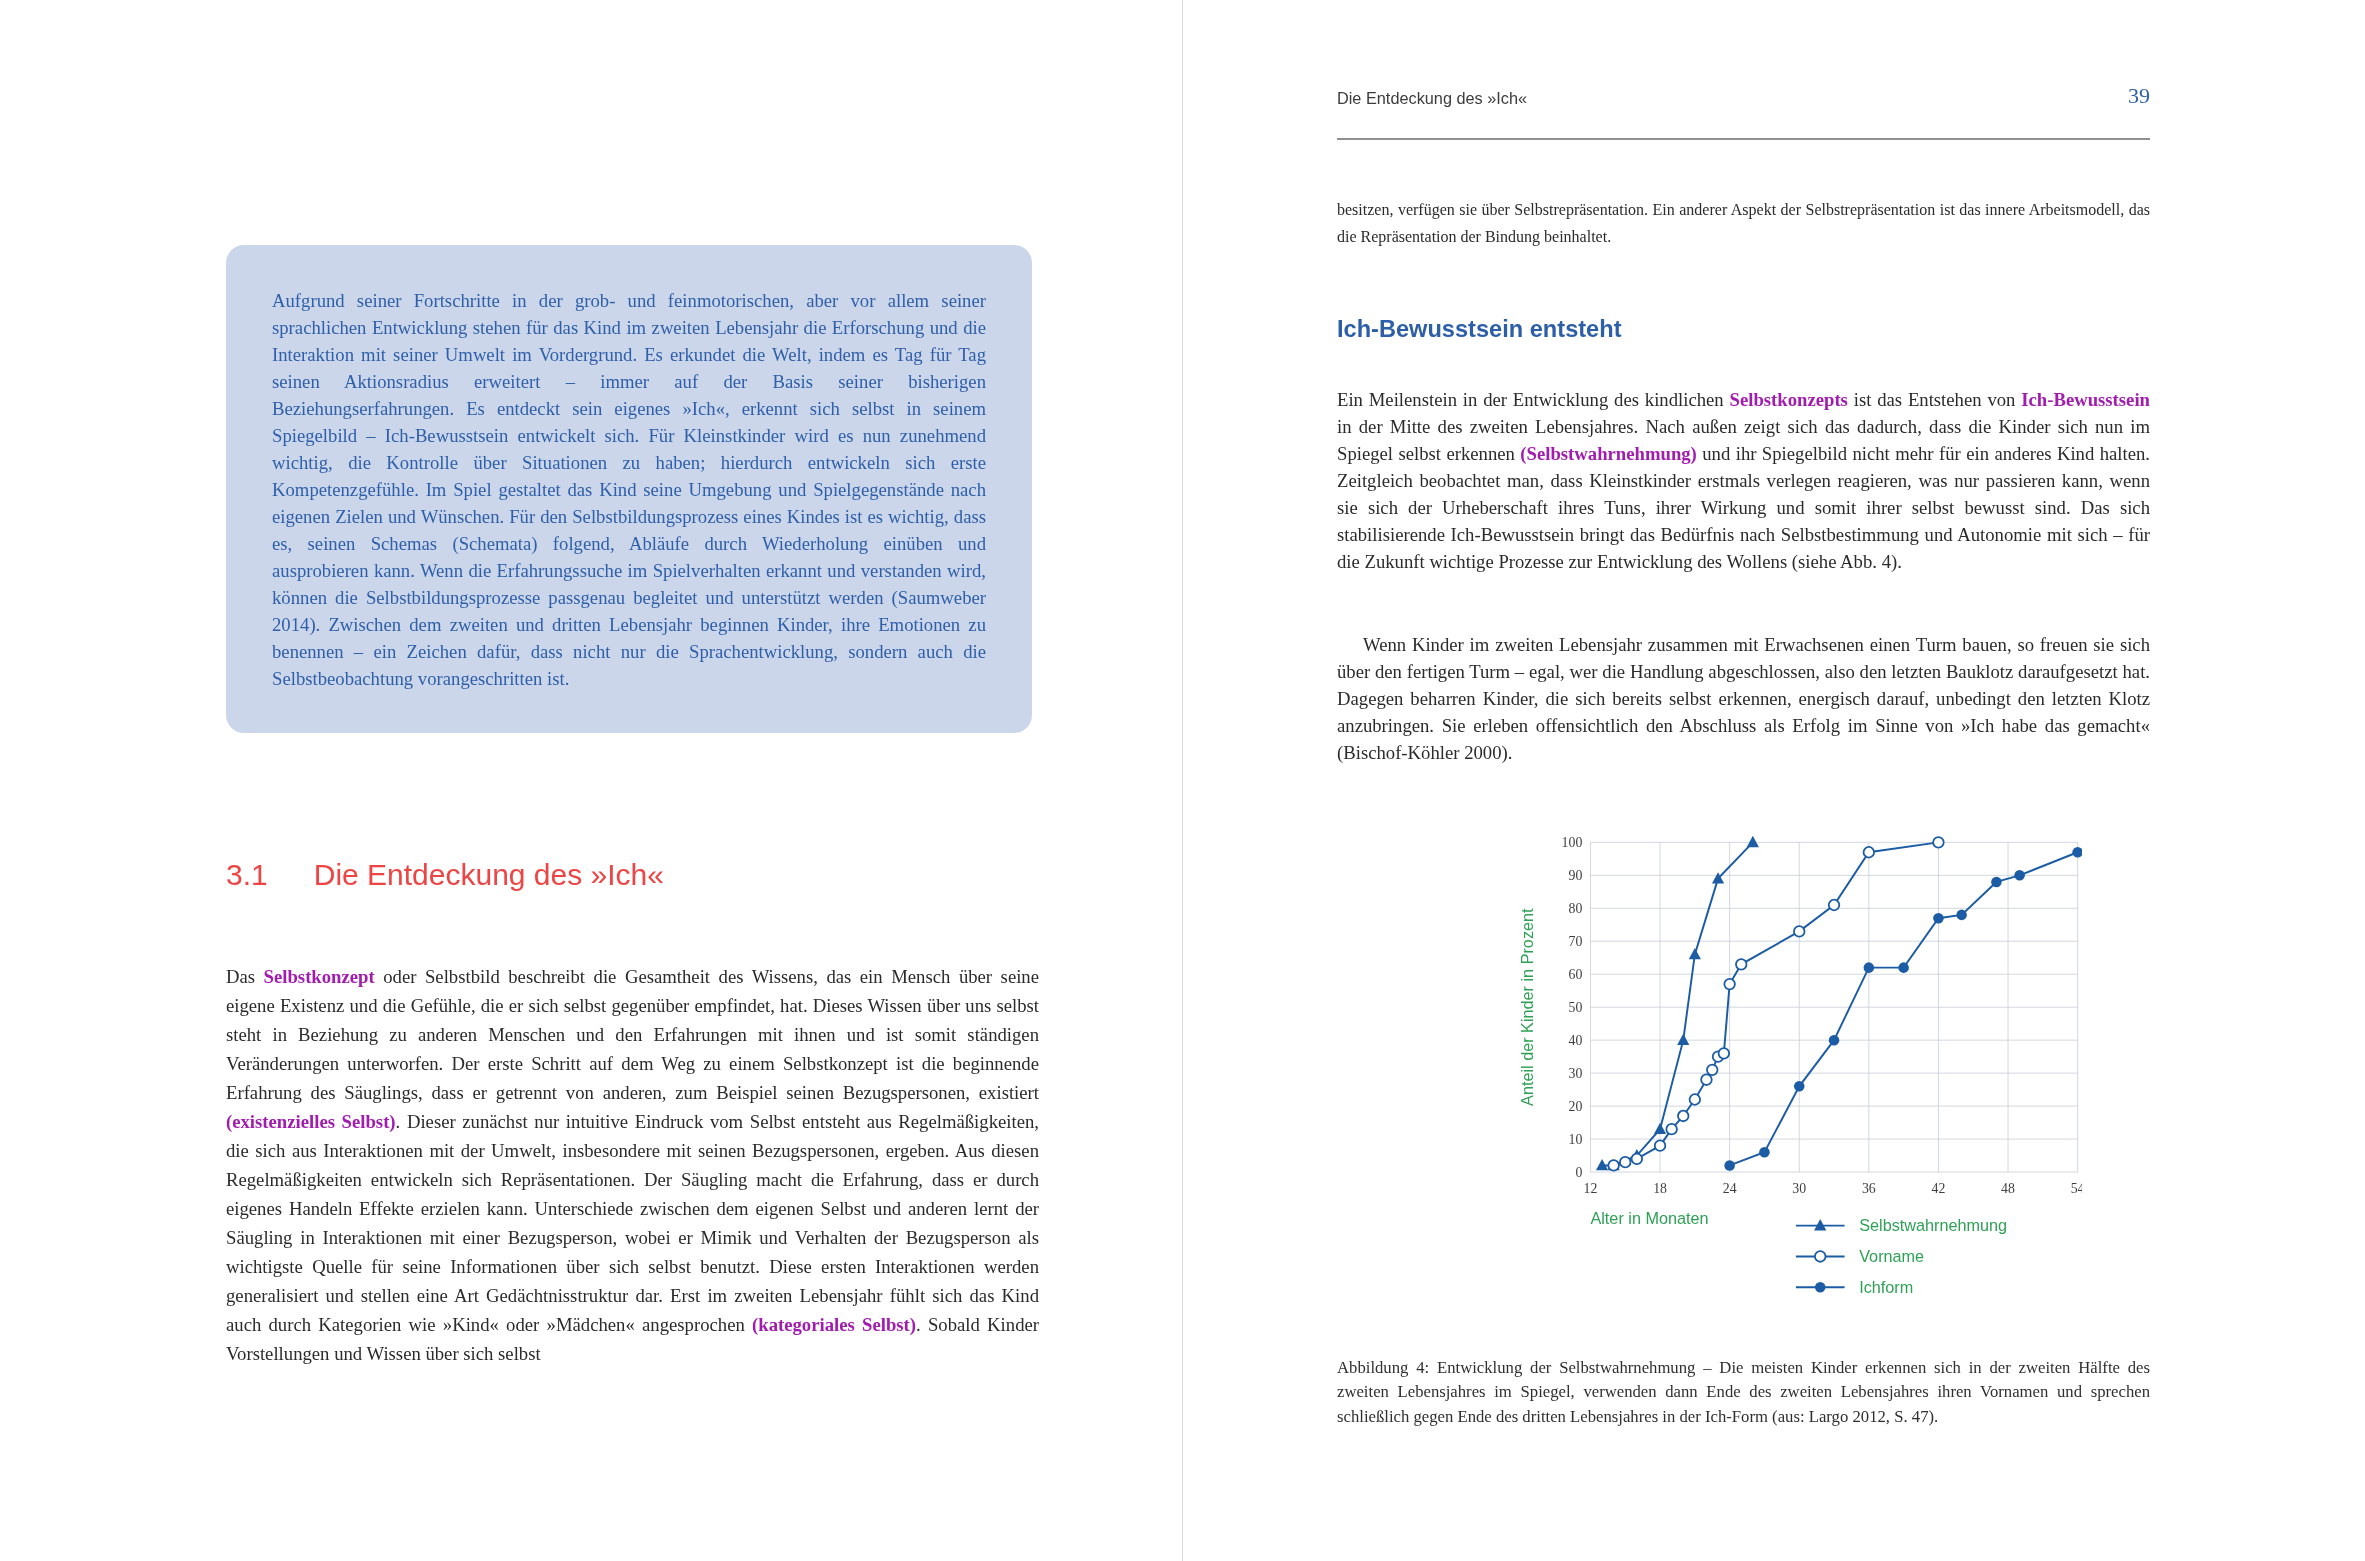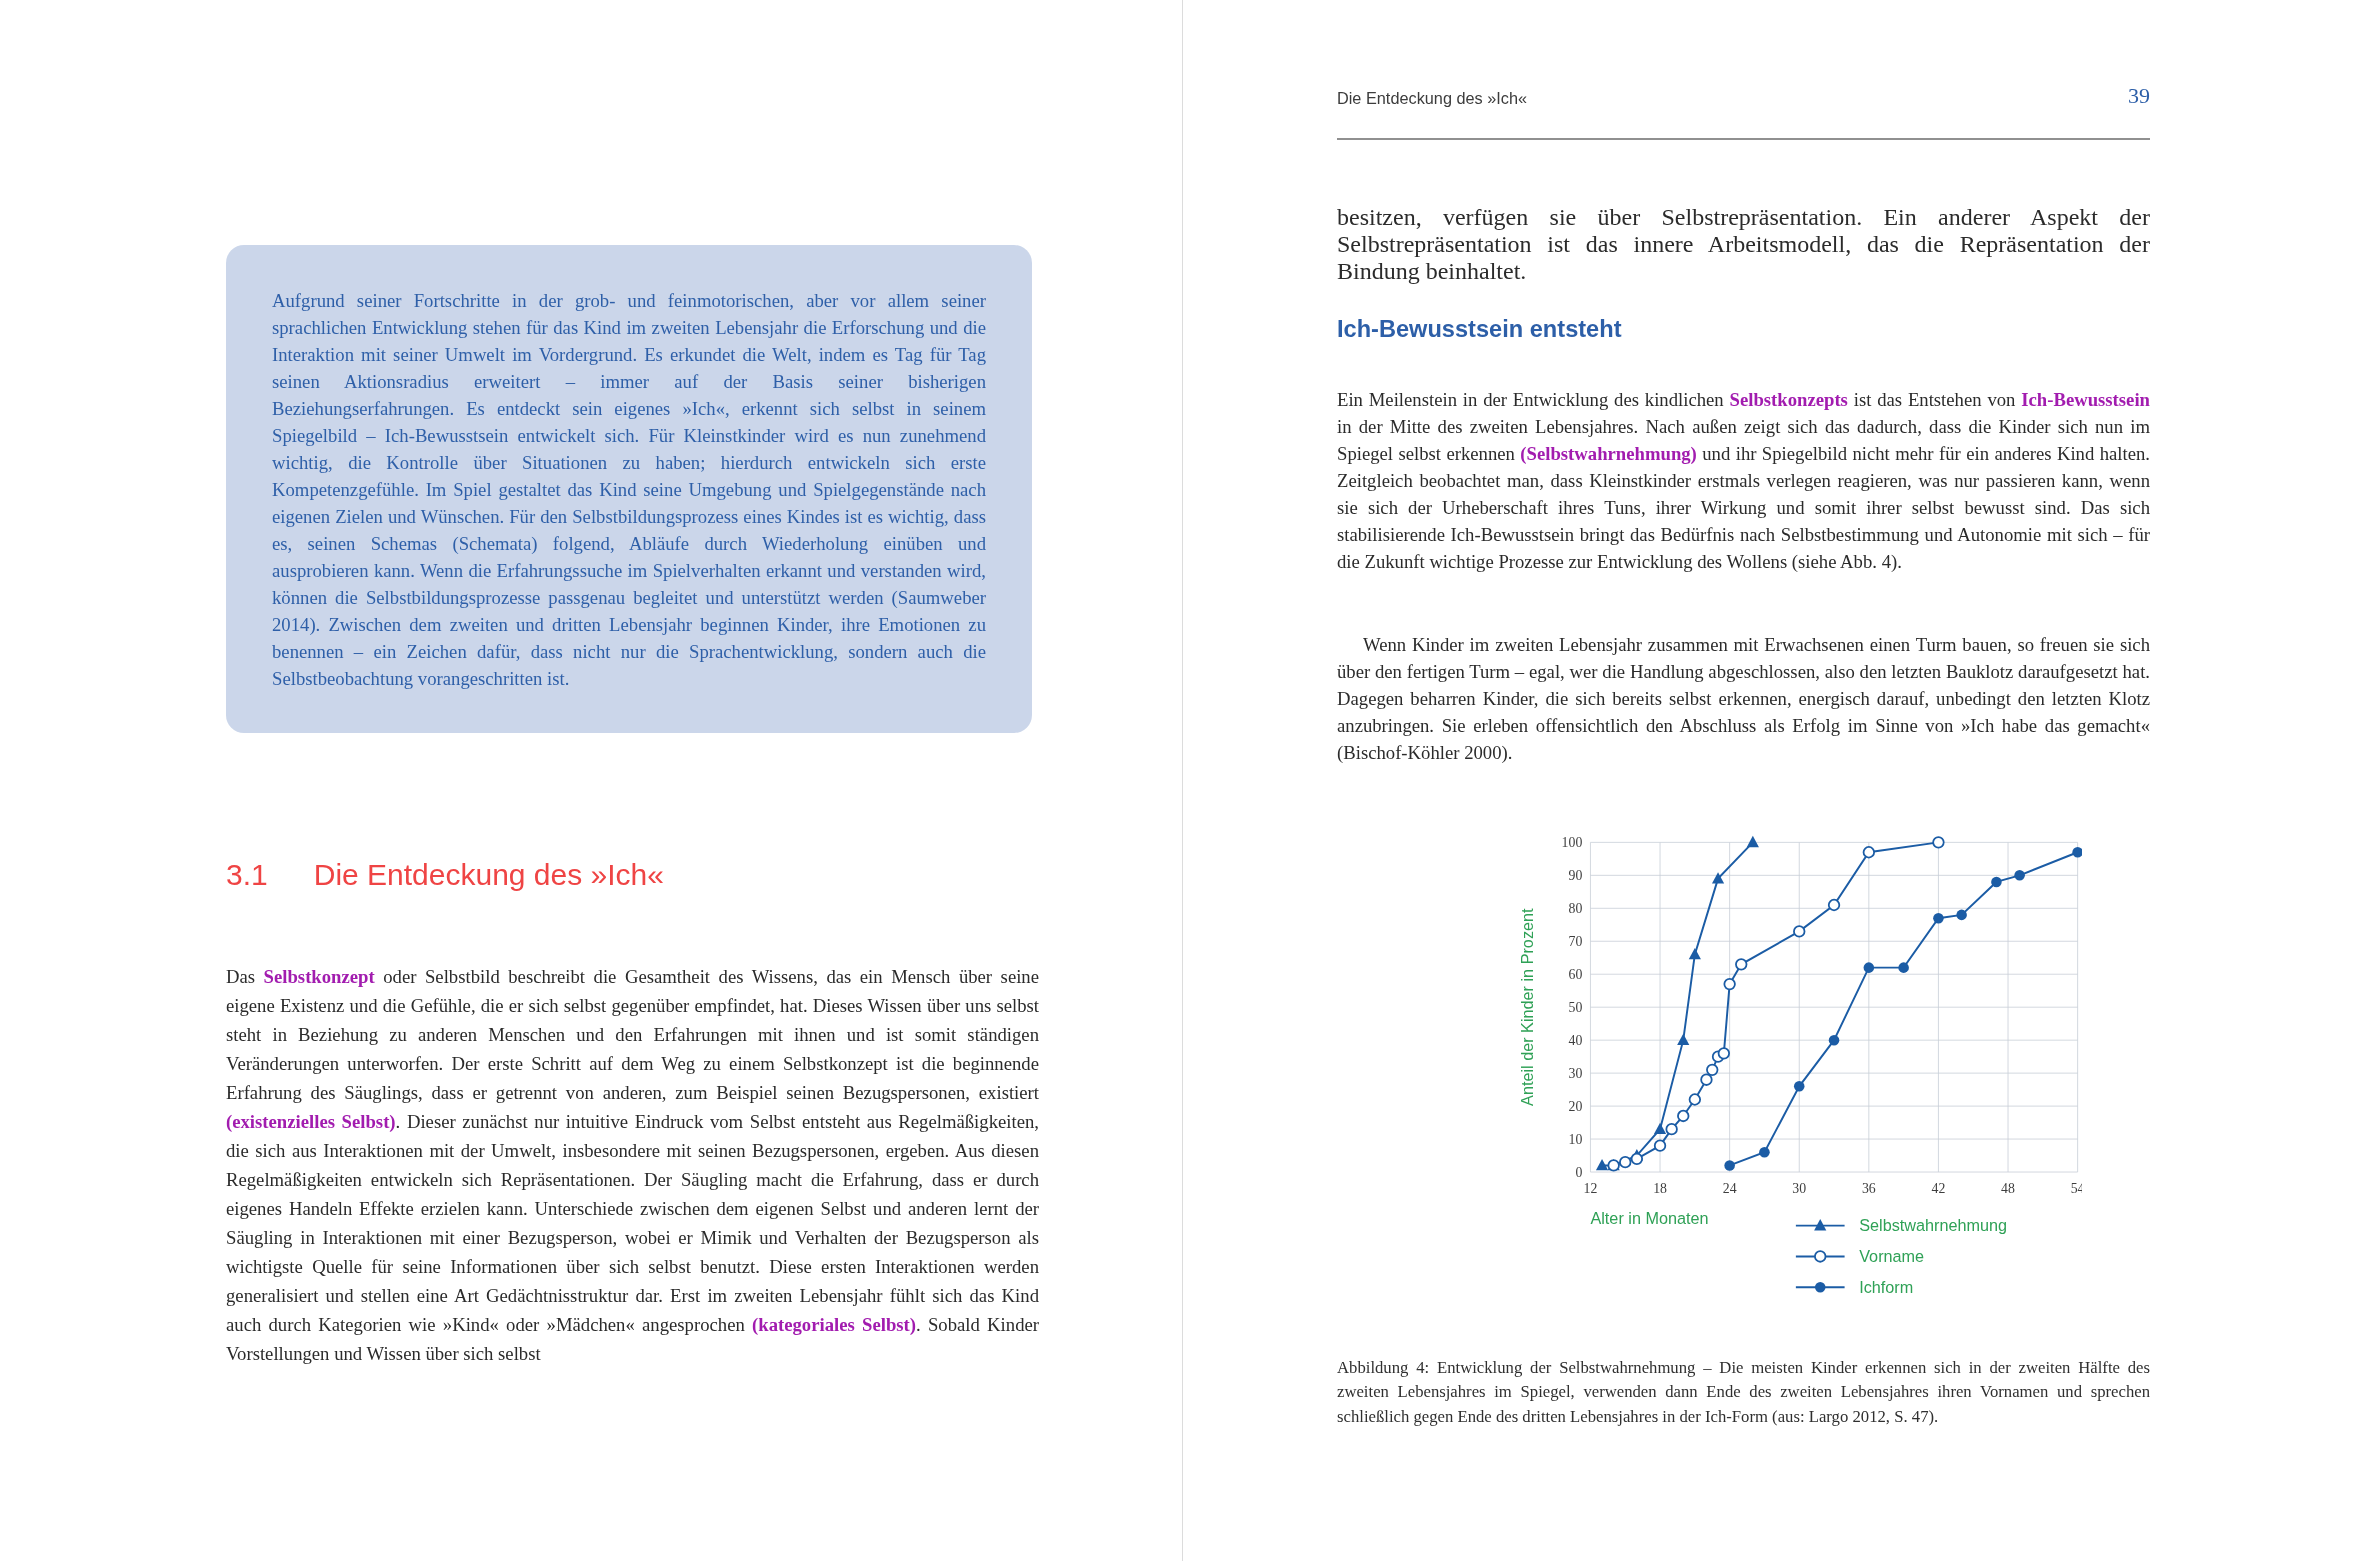--- a/index.html
+++ b/index.html
@@ -17,21 +17,21 @@
             font-size:18.7px;line-height:29px;text-align:justify;}
   .term{color:#a21caf;font-weight:bold;}
 
   
   .running-head{position:absolute;left:1337px;top:89px;
             font-family:"Liberation Sans",sans-serif;font-size:16.3px;color:#3c3c3c;}
   .page-number{position:absolute;left:2109px;top:83px;width:41px;text-align:right;
             font-size:22px;color:#2d5fa8;}
   .head-rule{position:absolute;left:1337px;top:138px;width:813px;height:1.6px;background:#909090;}
   .intro{position:absolute;left:1337px;top:180px;width:813px;
-            font-size:24px;line-height:27px;text-align:justify;}
+            font-size:16px;line-height:27px;text-align:justify;}
   .subheading{position:absolute;left:1337px;top:296px;
             font-family:"Liberation Sans",sans-serif;font-size:23.6px;color:#2d5fa8;}
   .para-1{position:absolute;left:1337px;top:367px;width:813px;
             font-size:18.7px;line-height:27px;text-align:justify;}
   .para-2{position:absolute;left:1337px;top:612px;width:813px;
             font-size:18.7px;line-height:27px;text-align:justify;text-indent:26px;}
   .chart-wrap{position:absolute;left:1513px;top:831px;width:569px;height:475px;}
   .caption{position:absolute;left:1337px;top:1339px;width:813px;
             font-size:16.7px;line-height:24.4px;text-align:justify;color:#2f2f2f;}
 

